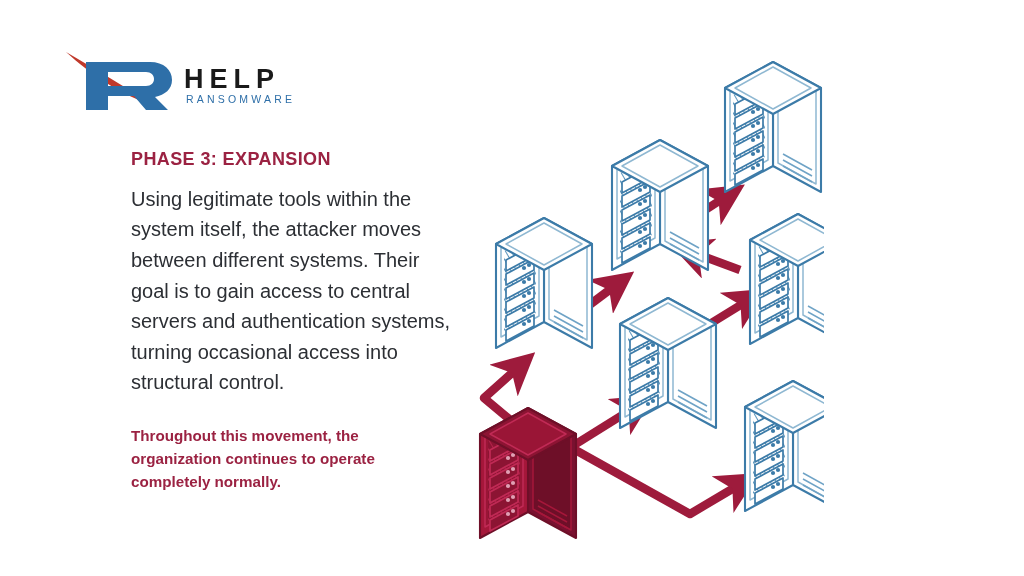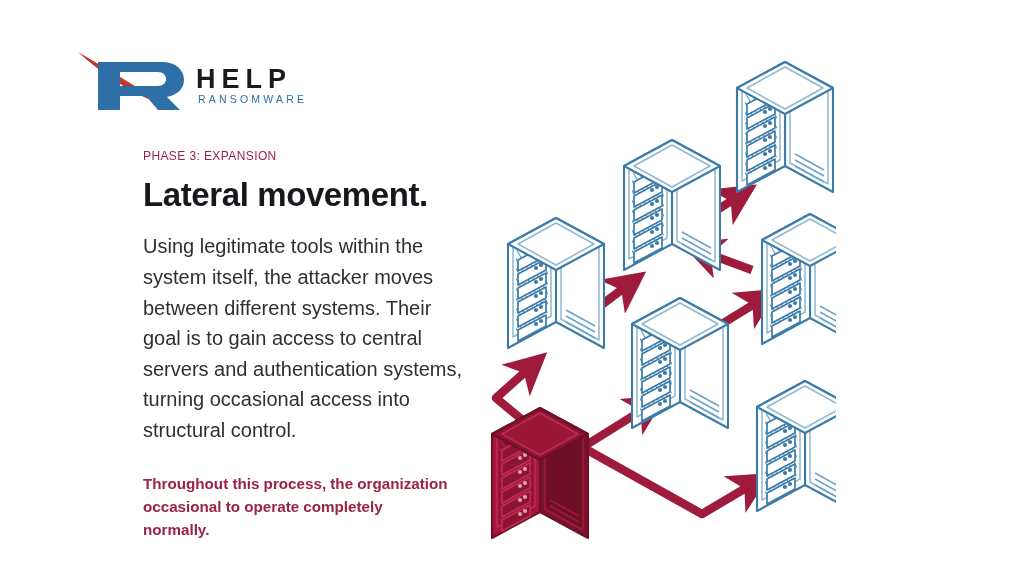--- a/index.html
+++ b/index.html
@@ -11,43 +11,42 @@
   body {
     font-family: "Liberation Sans", sans-serif;
     -webkit-font-smoothing: antialiased;
   }
   #slide {
     position: relative;
     width: 824px;
     height: 576px;
     background: #ffffff;
     overflow: hidden;
-    margin-left: 12px;
   }
 
   
   #logo {
     position: absolute;
     left: 64px;
     top: 44px;
     width: 240px;
     height: 66px;
   }
   #logo svg { display: block; }
 
   
   #text-column {
     position: absolute;
     left: 131px;
     top: 150px;
     width: 340px;
   }
   #eyebrow {
-    font-size: 12px;
-    font-weight: normal;
+    font-size: 18px;
+    font-weight: bold;
     letter-spacing: 0.4px;
     color: #9B2242;
     margin: 0 0 14px 0;
     line-height: 1.1;
   }
   #headline {
     font-size: 33px;
     font-weight: bold;
     color: #16181c;
     margin: 0 0 18px 0;
@@ -92,23 +91,22 @@
 
       <path d="M22 18 L86 18 C100 18 108 26 108 36 C108 45 101 51 91 53 L104 66 L82 66 L70 52 L44 52 L44 66 L22 66 Z
                M44 28 L44 42 L82 42 C87 42 90 39 90 35 C90 31 87 28 82 28 Z" fill="#2E6FA8"></path>
       <text x="120" y="44" font-family="'Liberation Sans', sans-serif" font-size="27" font-weight="bold" letter-spacing="6" fill="#1a1a1a">HELP</text>
       <text x="122" y="59" font-family="'Liberation Sans', sans-serif" font-size="10.5" letter-spacing="3.2" fill="#2E6FA8">RANSOMWARE</text>
     </svg>
   </div>
 
   <div id="text-column">
     <p id="eyebrow">PHASE 3: EXPANSION</p>
-    <h1 id="headline">Lateral movement.</h1>
     <p id="body-text">Using legitimate tools within the system itself, the attacker moves between different systems. Their goal is to gain access to central servers and authentication systems, turning occasional access into structural control.</p>
-    <p id="closing-text">Throughout this process, the organization occasional to operate completely normally.</p>
+    <p id="closing-text">Throughout this movement, the organization continues to operate completely normally.</p>
   </div>
 
   <div id="diagram">
     <svg width="572" height="576" viewBox="0 0 572 576" xmlns="http://www.w3.org/2000/svg">
       <defs>
 
         <pattern id="hatchBlue" width="5" height="5" patternUnits="userSpaceOnUse" patternTransform="rotate(-30)">
           <rect width="5" height="5" fill="#ffffff"></rect>
           <line x1="0" y1="0" x2="0" y2="5" stroke="#5A95BD" stroke-width="2.1"></line>
         </pattern>

